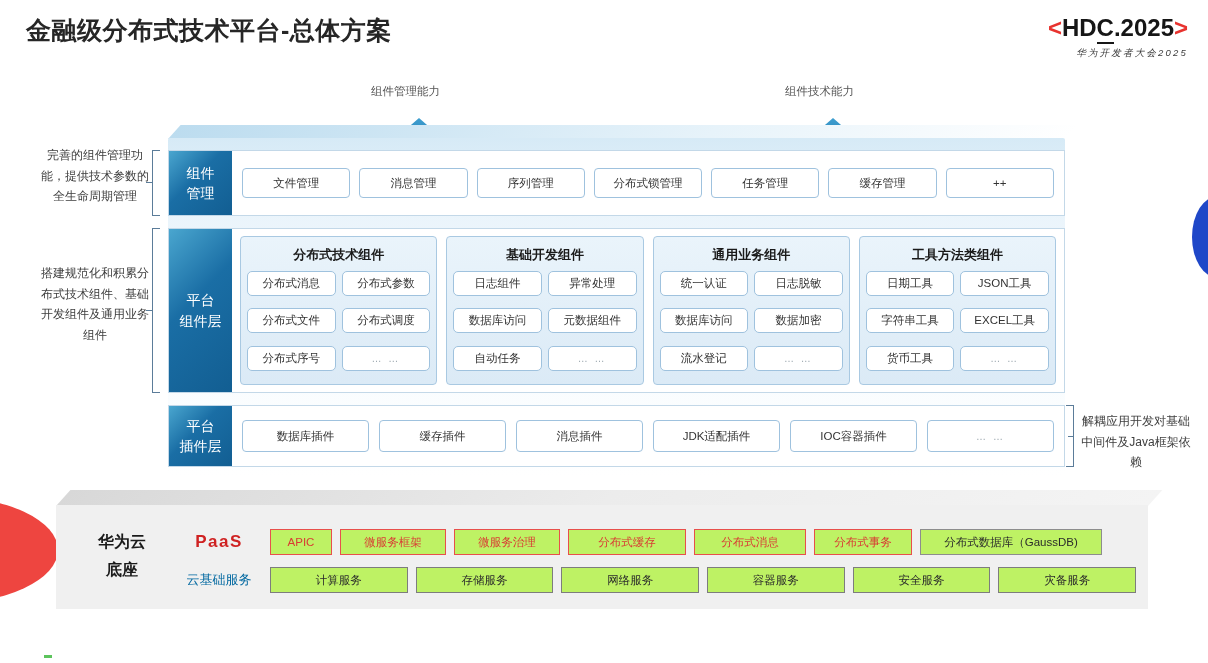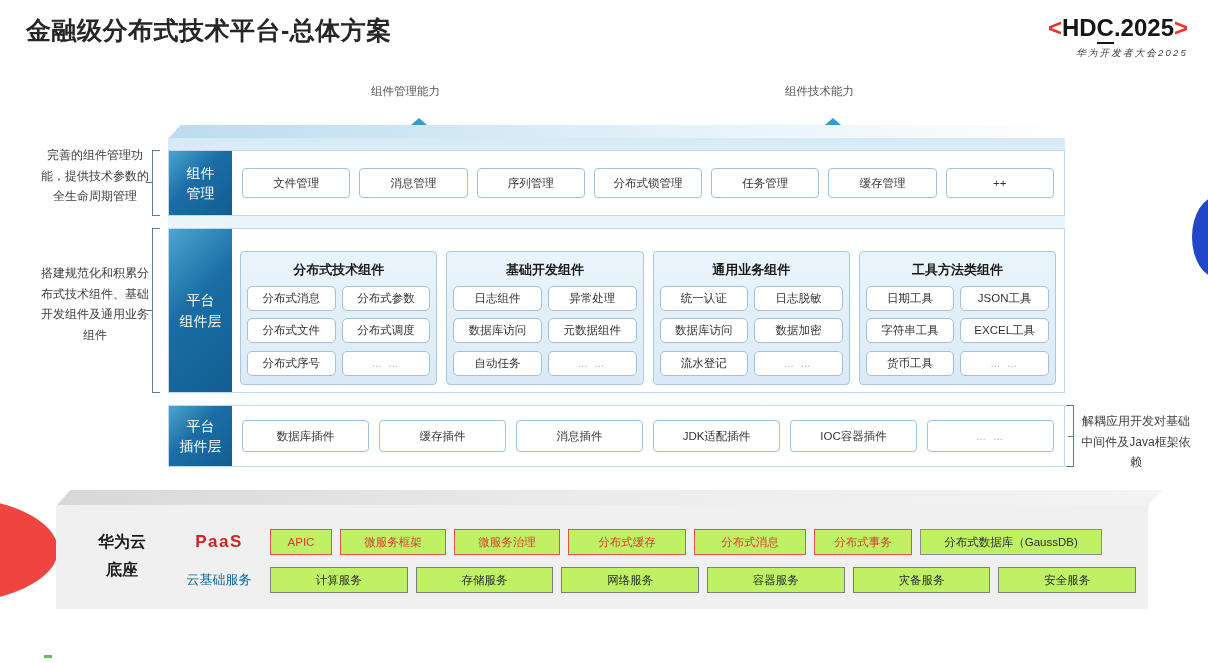--- a/index.html
+++ b/index.html
@@ -86,21 +86,21 @@
   #layer-mgmt .layer-body{padding:0 10px;gap:9px;}
   #layer-mgmt .pill{height:30px;flex:1;}
 
   
   #layer-comp{left:168px;top:228px;width:897px;height:165px;}
   #layer-comp .layer-body{padding:7px 8px;gap:9px;align-items:stretch;}
   .group{
     flex:1;border:1px solid #a9c9e2;border-radius:4px;
     background:linear-gradient(180deg,#eaf4fb 0%,#dbeaf6 100%);
     padding:5px 6px 6px;box-sizing:border-box;
-    display:flex;flex-direction:column;margin-top:15px;
+    display:flex;flex-direction:column;
   }
   .group-title{
     text-align:center;font-size:13px;font-weight:bold;color:#1a1a1a;
     margin:4px 0 7px;
   }
   .group-grid{
     flex:1;display:grid;grid-template-columns:1fr 1fr;gap:5px 6px;
   }
   .group-grid .pill{height:25px;border-radius:5px;}
 
@@ -311,15 +311,15 @@
   <div class="box red" style="width:98px;">分布式事务</div>
   <div class="box gray" style="width:182px;">分布式数据库（GaussDB)</div>
 </div>
 
 <div class="base-row" id="cloud-row">
   <div class="row-tag">云基础服务</div>
   <div class="box plain" style="flex:1;">计算服务</div>
   <div class="box plain" style="flex:1;">存储服务</div>
   <div class="box plain" style="flex:1;">网络服务</div>
   <div class="box plain" style="flex:1;">容器服务</div>
+  <div class="box plain" style="flex:1;">安全服务</div>
   <div class="box plain" style="flex:1;">灾备服务</div>
-  <div class="box plain" style="flex:1;">安全服务</div>
 </div>
 
 </body></html>

